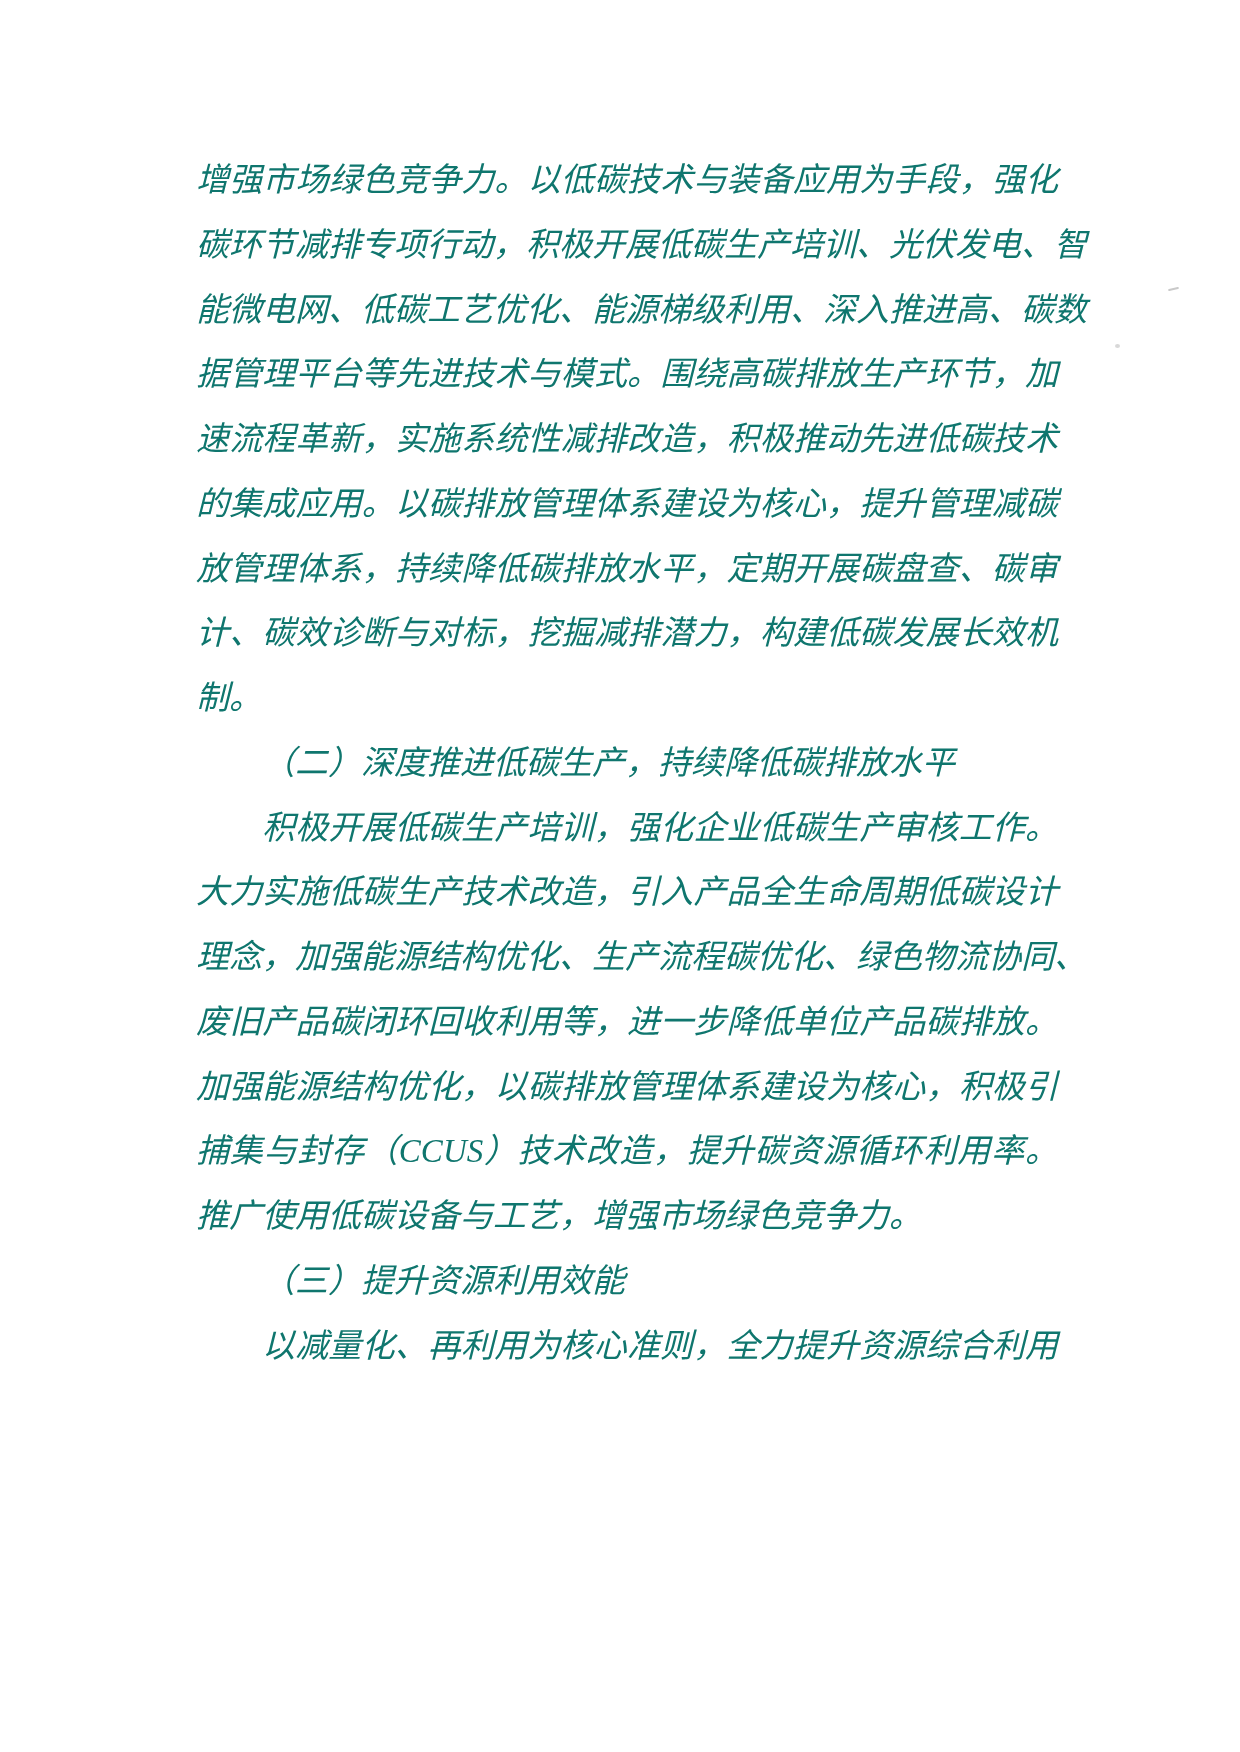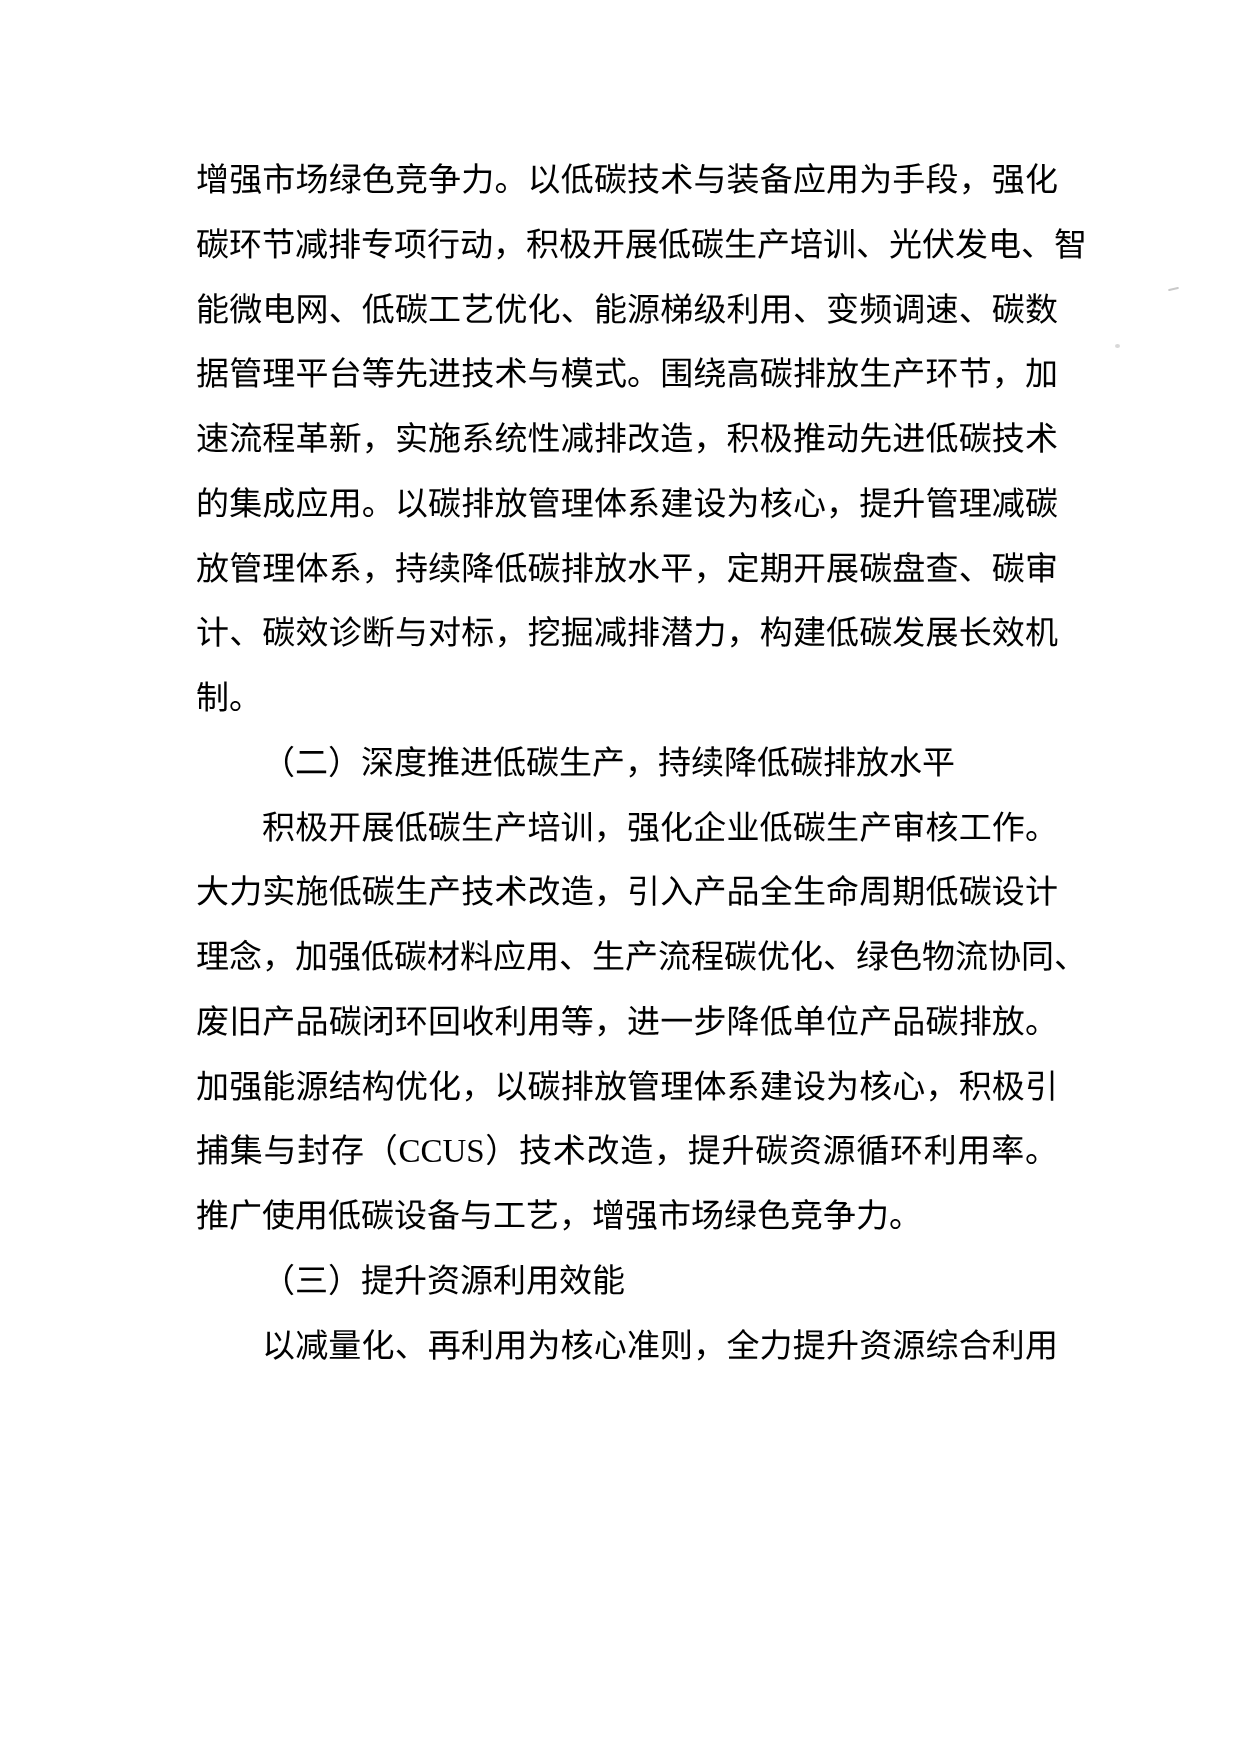--- a/index.html
+++ b/index.html
@@ -16,24 +16,25 @@
     left:196px;
     top:148px;
     width:862px;
   }
   .line{
     box-sizing:border-box;
     width:862px;
     height:64.77px;
     line-height:64.77px;
     font-size:33px;
-    color:#000000;
+    color:#0f766e;
     letter-spacing:0;
     white-space:nowrap;
     overflow:visible;
+    font-style:italic;
   }
   .line.just{
     text-align:justify;
     text-align-last:justify;
     text-justify:inter-character;
   }
   .line.left{
     text-align:left;
     text-align-last:left;
   }
@@ -49,31 +50,31 @@
   .speck-2{left:1115px;top:344px;width:5px;height:4px;background:#d8d8d8;border-radius:50%;}
 </style>
 </head>
 <body>
 
 <div class="page">
   <div class="text-block">
 
   <div class="line just">增强市场绿色竞争力。以低碳技术与装备应用为手段，强化</div>
       <div class="line just">碳环节减排专项行动，积极开展低碳生产培训、光伏发电、智</div>
-      <div class="line just">能微电网、低碳工艺优化、能源梯级利用、变频调速、碳数</div>
+      <div class="line just">能微电网、低碳工艺优化、能源梯级利用、深入推进高、碳数</div>
       <div class="line just">据管理平台等先进技术与模式。围绕高碳排放生产环节，加</div>
       <div class="line just">速流程革新，实施系统性减排改造，积极推动先进低碳技术</div>
       <div class="line just">的集成应用。以碳排放管理体系建设为核心，提升管理减碳</div>
       <div class="line just">放管理体系，持续降低碳排放水平，定期开展碳盘查、碳审</div>
       <div class="line just">计、碳效诊断与对标，挖掘减排潜力，构建低碳发展长效机</div>
       <div class="line left">制。</div>
       <div class="line left indent">（二）深度推进低碳生产，持续降低碳排放水平</div>
       <div class="line just indent">积极开展低碳生产培训，强化企业低碳生产审核工作。</div>
       <div class="line just">大力实施低碳生产技术改造，引入产品全生命周期低碳设计</div>
-      <div class="line just">理念，加强低碳材料应用、生产流程碳优化、绿色物流协同、</div>
+      <div class="line just">理念，加强能源结构优化、生产流程碳优化、绿色物流协同、</div>
       <div class="line just">废旧产品碳闭环回收利用等，进一步降低单位产品碳排放。</div>
       <div class="line just">加强能源结构优化，以碳排放管理体系建设为核心，积极引</div>
       <div class="line just">捕集与封存（CCUS）技术改造，提升碳资源循环利用率。</div>
       <div class="line left">推广使用低碳设备与工艺，增强市场绿色竞争力。</div>
       <div class="line left indent">（三）提升资源利用效能</div>
       <div class="line just indent">以减量化、再利用为核心准则，全力提升资源综合利用</div>
     </div>
   <div class="speck speck-1"></div>
   <div class="speck speck-2"></div>
 </div>

